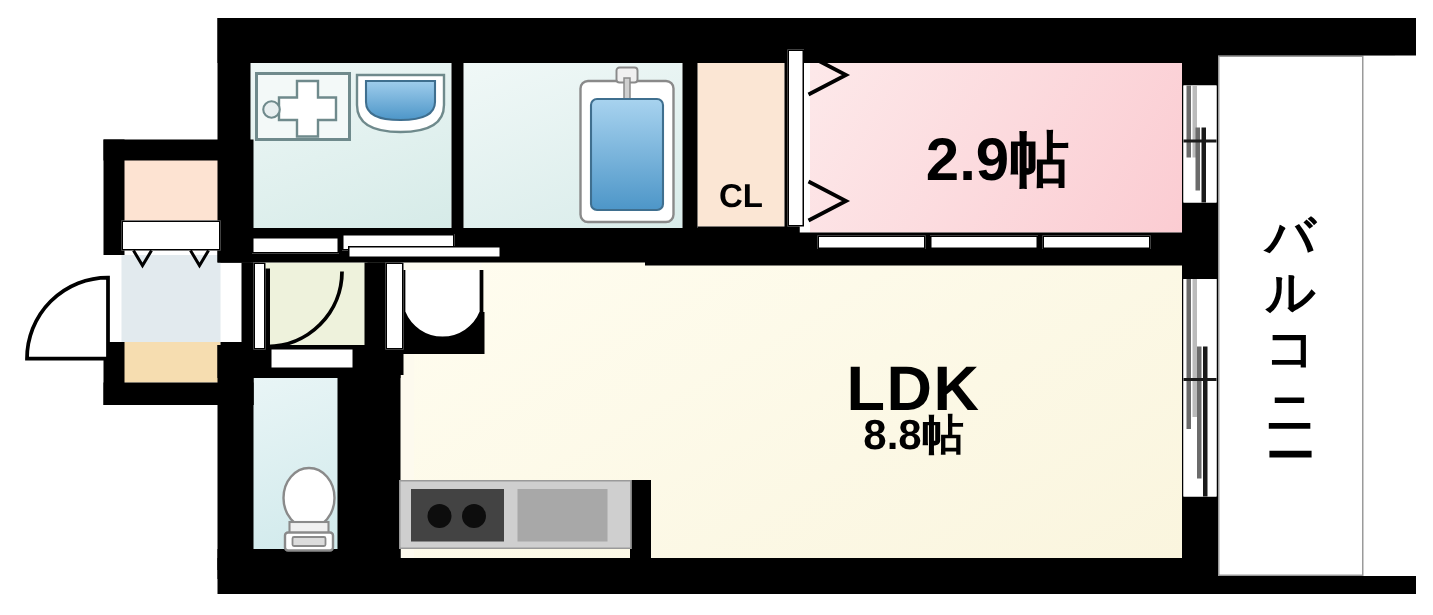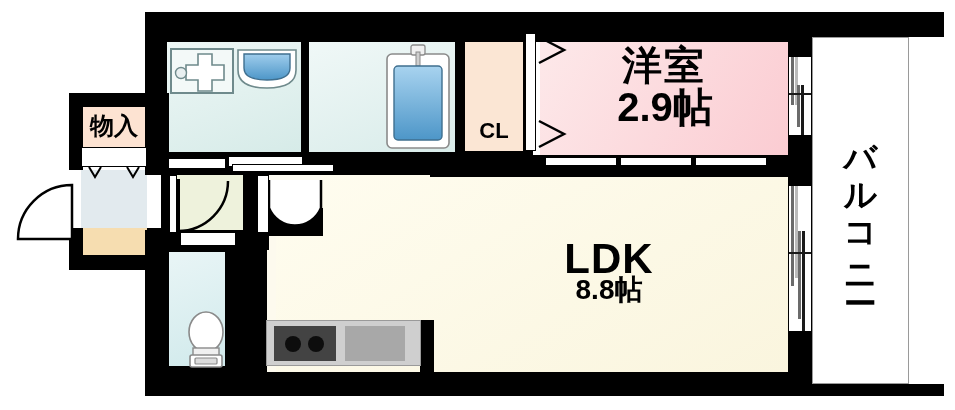--- a/index.html
+++ b/index.html
@@ -218,26 +218,24 @@
     <svg width="22" height="145" viewBox="0 0 22 145">
       <rect x="0" y="0" width="22" height="145" fill="#ffffff"></rect>
       <rect x="2" y="0" width="3" height="100" fill="#6b6b6b"></rect>
       <rect x="6" y="0" width="3" height="92" fill="#bbbbbb"></rect>
       <rect x="13" y="45" width="3" height="100" fill="#1a1a1a"></rect>
       <rect x="9" y="45" width="3" height="88" fill="#6b6b6b"></rect>
       <rect x="0" y="66" width="22" height="2" fill="#1a1a1a"></rect>
     </svg>
   </div>
 
-  <div class="lbl" style="left:594px;top:42px;width:140px;height:46px;font-size:40px;letter-spacing:2px;">洋室</div>
   <div class="lbl" style="left:590px;top:84px;width:150px;height:46px;font-size:40px;">2.9帖</div>
 
   <div class="lbl" style="left:529px;top:222px;width:160px;height:48px;font-size:42px;letter-spacing:1px;margin-top:13px;">LDK</div>
   <div class="lbl" style="left:524px;top:265px;width:170px;height:50px;font-size:28px;">8.8帖</div>
 
   <div class="lbl" style="left:468px;top:72px;width:52px;height:30px;font-size:22px;margin-top:44px;">CL</div>
 
   <div class="lbl vlbl" style="left:840px;top:110px;width:40px;height:190px;font-size:33px;letter-spacing:4px;">バルコニー</div>
 
 
-  <div class="lbl" style="left:82px;top:108px;width:64px;height:36px;font-size:24px;">物入</div>
 
 </div>
 
 </body></html>

